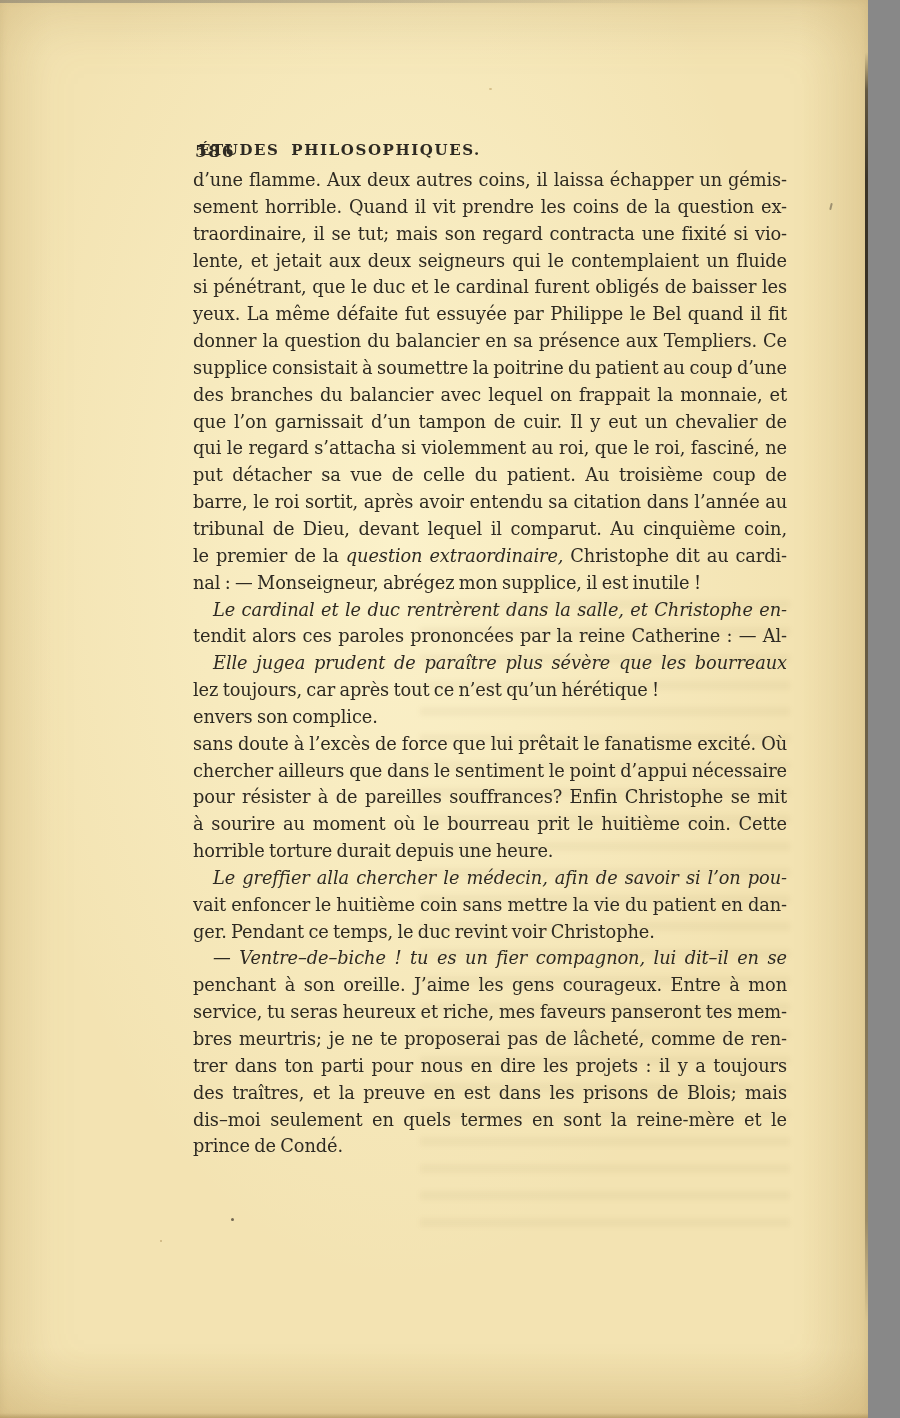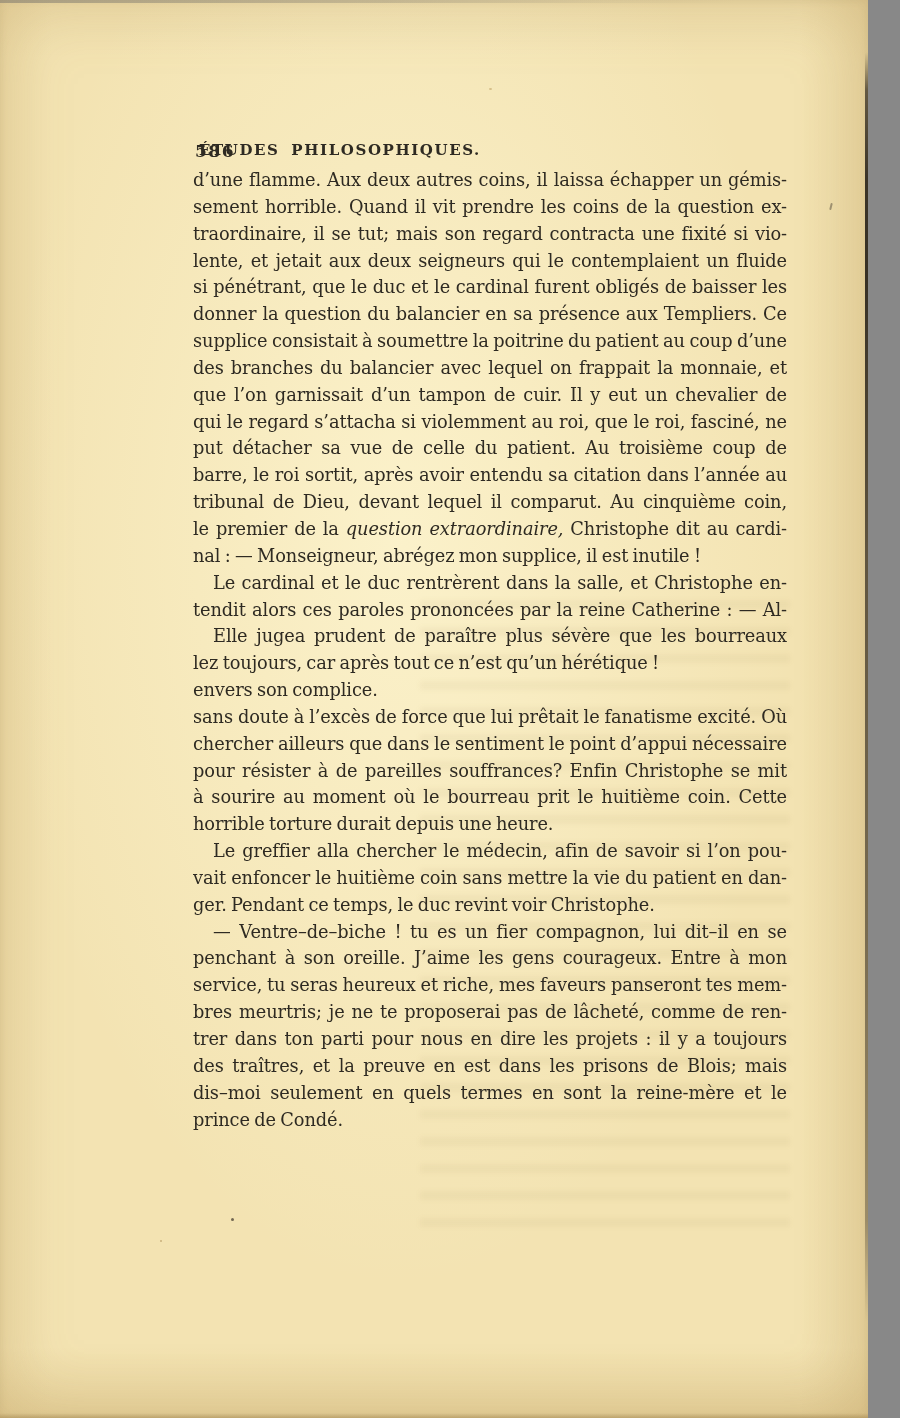--- a/index.html
+++ b/index.html
@@ -74,21 +74,21 @@
     font-size: 17.8px;
     letter-spacing: -0.1px;
     word-spacing: -1.2px;
     text-align: justify;
     text-align-last: justify;
     overflow: hidden;
     white-space: nowrap; 
   }
   .line { white-space: normal; }
   .line.par-end { text-align-last: left; }
-  .line.indent { text-indent: 20px; }
+  .line.indent { text-indent: 20px; font-style: italic; }
   .line em { font-style: italic; }
 </style>
 </head>
 <body>
 
 <div class="scan-page">
   <div class="edge-top"></div>
   <div class="edge-right"></div>
   <div class="edge-bottom"></div>
   <div class="ghost-showthrough"></div>
@@ -101,20 +101,21 @@
     <span class="page-number">586</span>
     <span class="running-title">ÉTUDES PHILOSOPHIQUES.</span>
   </header>
 
   <main class="text-block" id="text-block">
       <div class="line">d’une flamme. Aux deux autres coins, il laissa échapper un gémis-</div>
       <div class="line">sement horrible. Quand il vit prendre les coins de la question ex-</div>
       <div class="line">traordinaire, il se tut; mais son regard contracta une fixité si vio-</div>
       <div class="line">lente, et jetait aux deux seigneurs qui le contemplaient un fluide</div>
       <div class="line">si pénétrant, que le duc et le cardinal furent obligés de baisser les</div>
+      <div class="line">yeux. La même défaite fut essuyée par Philippe le Bel quand il fit</div>
       <div class="line">donner la question du balancier en sa présence aux Templiers. Ce</div>
       <div class="line">supplice consistait à soumettre la poitrine du patient au coup d’une</div>
       <div class="line">des branches du balancier avec lequel on frappait la monnaie, et</div>
       <div class="line">que l’on garnissait d’un tampon de cuir. Il y eut un chevalier de</div>
       <div class="line">qui le regard s’attacha si violemment au roi, que le roi, fasciné, ne</div>
       <div class="line">put détacher sa vue de celle du patient. Au troisième coup de</div>
       <div class="line">barre, le roi sortit, après avoir entendu sa citation dans l’année au</div>
       <div class="line">tribunal de Dieu, devant lequel il comparut. Au cinquième coin,</div>
       <div class="line">le premier de la <em>question extraordinaire,</em> Christophe dit au cardi-</div>
       <div class="line par-end">nal : — Monseigneur, abrégez mon supplice, il est inutile !</div>

